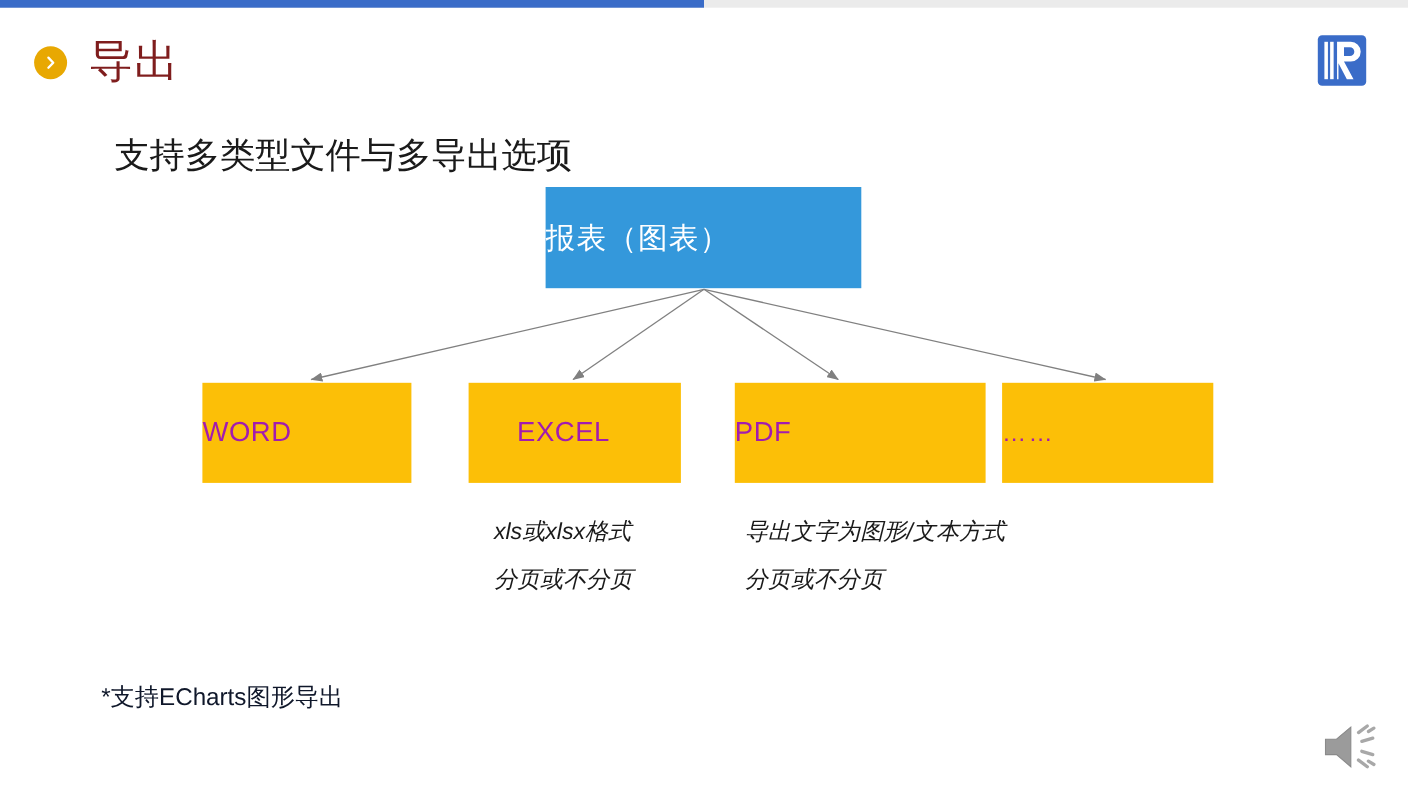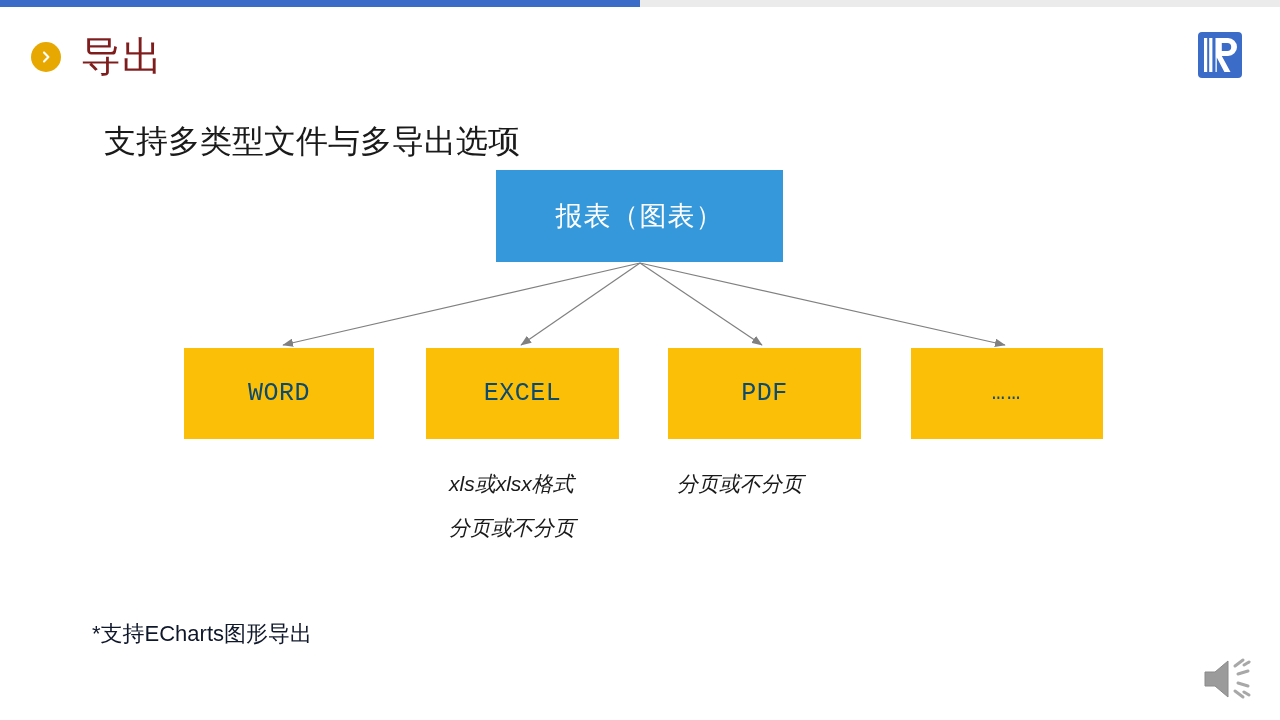--- a/index.html
+++ b/index.html
@@ -75,43 +75,42 @@
     position: absolute;
     left: 0; top: 0;
     width: 1280px; height: 720px;
     pointer-events: none;
   }
 
   .node-box {
     position: absolute;
     display: flex;
     align-items: center;
-    justify-content: center;
+    justify-content: flex-start;
     box-sizing: border-box;
-    font-family: Liberation Mono, monospace;
   }
   .node-root {
     left: 496px; top: 170px;
     width: 287px; height: 92px;
     background: #3498db;
     color: #ffffff;
     font-size: 27px;
     letter-spacing: 1px;
   }
   .node-leaf {
     top: 348px;
     height: 91px;
     background: #fcbf07;
-    color: #0c4a6e;
+    color: #a21caf;
     font-size: 25px;
     letter-spacing: 0.5px;
   }
   #node-word   { left: 184px; width: 190px; }
-  #node-excel  { left: 426px; width: 193px; }
-  #node-pdf    { left: 668px; width: 193px; }
+  #node-excel  { left: 426px; width: 193px; padding-left: 44px; }
+  #node-pdf    { left: 668px; width: 228px; }
   #node-more   { left: 911px; width: 192px; }
   #node-more .node-label { font-size: 22px; letter-spacing: 2px; }
 
   
   .notes {
     position: absolute;
     font-size: 21px;
     color: #1a1a1a;
     line-height: 44px;
     white-space: nowrap;
@@ -196,20 +195,21 @@
 <div class="node-box node-leaf" id="node-more">
   <span class="node-label">……</span>
 </div>
 
 <div class="notes" id="notes-excel">
   <div>xls或xlsx格式</div>
   <div>分页或不分页</div>
 </div>
 
 <div class="notes" id="notes-pdf">
+  <div>导出文字为图形/文本方式</div>
   <div>分页或不分页</div>
 </div>
 
 <div id="footnote">*支持ECharts图形导出</div>
 
 <div id="speaker-icon">
   <svg width="62" height="50" viewBox="0 0 62 50" aria-hidden="true">
     <path d="M6 18 H16 L29 7 V43 L16 32 H6 Z" fill="#9b9b9b" stroke="#8a8a8a" stroke-width="1"></path>
     <g stroke="#a8a8a8" stroke-width="3" stroke-linecap="round">
       <line x1="36" y1="12" x2="44" y2="6"></line>

